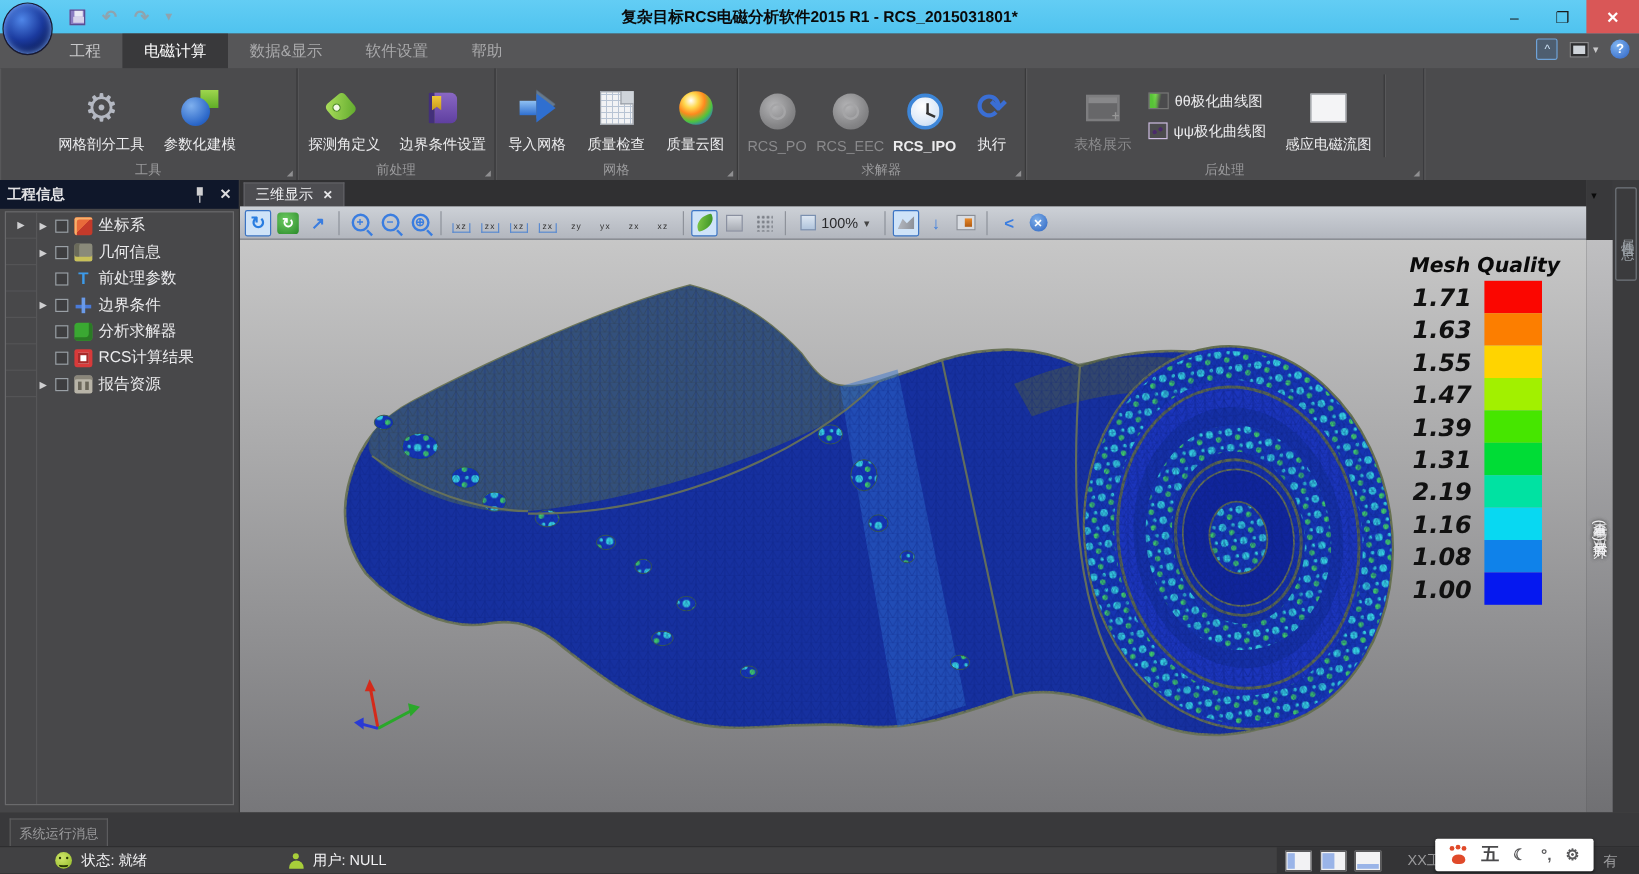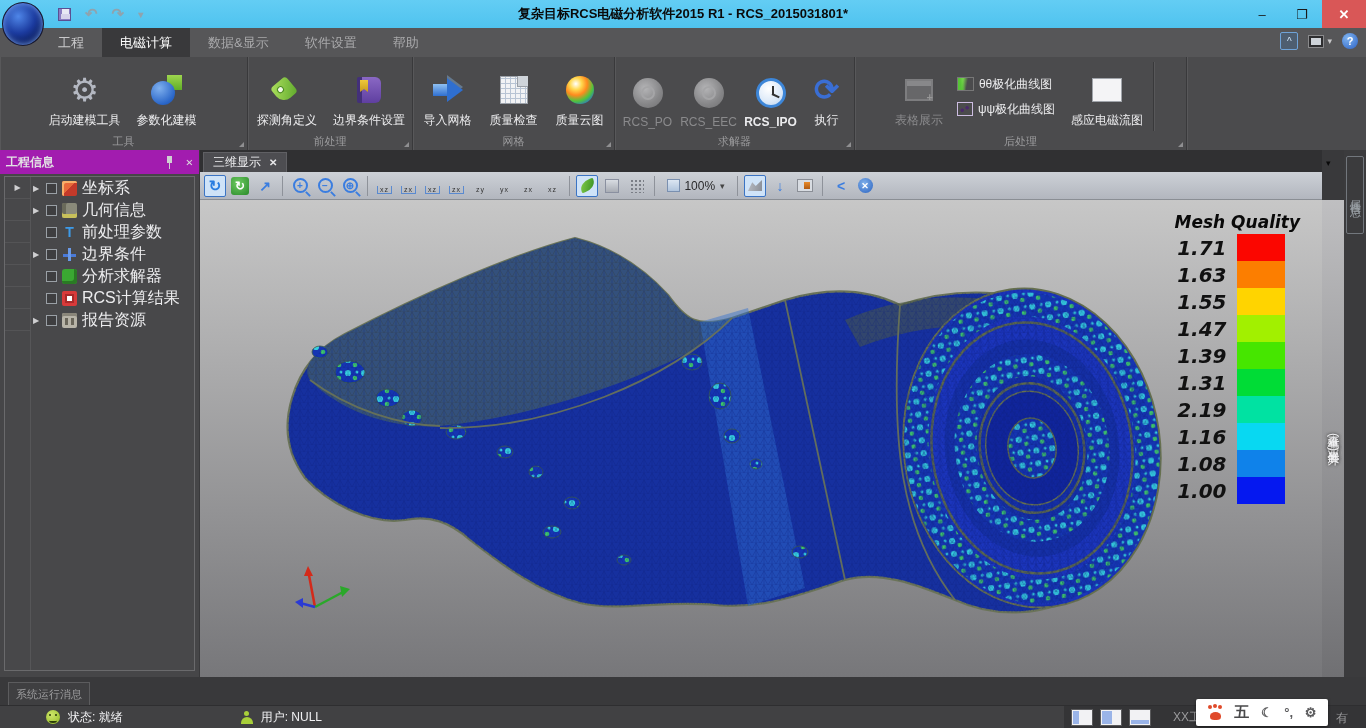--- a/index.html
+++ b/index.html
@@ -119,21 +119,21 @@
     background-image:repeating-linear-gradient(0deg, transparent 0 4px, #b0b6be 4px 5px);
     background-size:14px 100%; background-position:4px 6px; background-repeat:no-repeat; }
   .rgroup-filler { flex:1; border-right:none; }
 
   
   .main { position:absolute; left:0; top:150px; width:1366px; height:527px; display:flex; }
 
   
   .left-panel { width:200px; background:#464648; border-right:1px solid #39393b; position:relative; }
   .lp-header { height:24px; display:flex; align-items:center; padding:0 6px; color:#e2e2e4;
-    font-size:12px; font-weight:bold; background:#a21caf;font-family:Liberation Mono, monospace; }
+    font-size:12px; font-weight:bold; background:#0f172a; }
   .lp-header .sp { flex:1; }
   .pin-ico { width:9px; height:13px; position:relative; margin-right:12px; }
   .pin-ico:before { content:""; position:absolute; left:2px; top:0; width:5px; height:7px; background:#cfcfd1; }
   .pin-ico:after { content:""; position:absolute; left:4px; top:7px; width:1px; height:6px; background:#cfcfd1; }
   .lp-close { color:#dcdcde; font-size:12px; font-weight:bold; }
   .lp-body { position:absolute; left:4px; right:4px; top:26px; bottom:6px;
     border:1px solid #6a6a6c; background:#48484a; display:flex; }
   .lp-gutter { width:26px; border-right:1px solid #565658; }
   .lp-gutter .gcell { height:22px; border-bottom:1px solid #545456; display:flex; align-items:center; justify-content:center;
     color:#cfcfd1; font-size:8px; }
@@ -146,21 +146,21 @@
   .ticon.geom { background:#8a8a7a; box-shadow:inset 0 -4px 0 #c8c05a, inset 4px 0 0 #6a6a5a; }
   .ticon.preproc { background:transparent; color:#3d9ae8; font-weight:bold; font-size:14px; text-align:center; line-height:15px; }
   .ticon.bound { background:transparent; }
   .ticon.bound:before { content:""; position:absolute; left:1px; top:7px; width:13px; height:3px; background:#4a7ad8; }
   .ticon.bound:after { content:""; position:absolute; left:6px; top:1px; width:3px; height:13px; background:#6a9ae8; }
   .ticon.solver { background:#3aa832; border-radius:3px; box-shadow:inset -3px -3px 0 #2a7a24; }
   .ticon.rcsres { background:#d83a3a; }
   .ticon.rcsres:before { content:""; position:absolute; inset:3px; background:#fff; border:2px solid #a82a2a; }
   .ticon.report { background:#b8b4a8; box-shadow:inset 0 3px 0 #8a867a; }
   .ticon.report:before { content:""; position:absolute; left:3px; top:5px; width:3px; height:7px; background:#6a665a; box-shadow:6px 0 0 #6a665a; }
-  .trow .tlabel { color:#ececee; font-size:16px; white-space:nowrap; }
+  .trow .tlabel { color:#ececee; font-size:13px; white-space:nowrap; }
 
   
   .viewport { width:1122px; display:flex; flex-direction:column; position:relative; }
   .doc-tabbar { height:22px; background:#303032; display:flex; align-items:flex-end; }
   .doc-tab { margin-left:3px; height:20px; background:#4d4d51; border:1px solid #606064; border-bottom:none;
     display:flex; align-items:center; gap:8px; padding:0 9px; color:#f0f0f2; font-size:12px; }
   .doc-tab .x { font-size:10px; font-weight:bold; color:#e8e8ea; }
   .view-toolbar { height:28px; background:linear-gradient(#cdd1d7,#b2b6be); border-bottom:1px solid #8a8e94;
     display:flex; align-items:center; gap:3px; padding:0 4px; }
   .vsep { width:1px; height:20px; background:#8e929a; margin:0 3px; }
@@ -286,21 +286,21 @@
       <span class="mini-drop">▾</span>
     </span>
     <span class="help-icon">?</span>
   </div>
 
   <div class="ribbon">
     <div class="rgroup" style="width:248px">
       <div class="rgroup-body">
         <div class="rbtn" style="width:86px">
           <span class="ico gear-glyph">⚙</span>
-          <span class="lbl">启动建模工具</span>
+          <span class="lbl">网格剖分工具</span>
         </div>
         <div class="rbtn" style="width:78px">
           <span class="ico">
               <span class="param-ico">
                 <span class="sq"></span>
                 <span class="ci"></span>
               </span>
             </span>
           <span class="lbl">参数化建模</span>
         </div>

